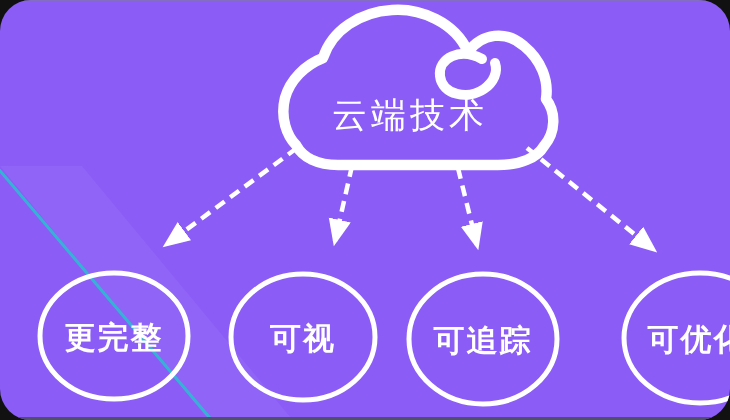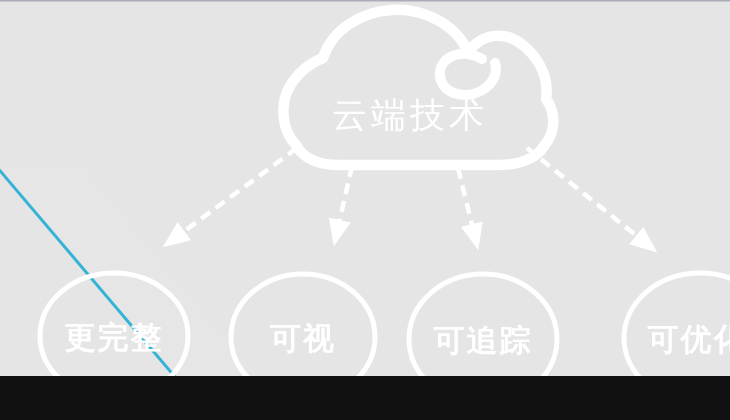--- a/index.html
+++ b/index.html
@@ -1,21 +1,22 @@
 <!DOCTYPE html>
 <html><head>
 <meta charset="utf-8">
 <style>
   html,body{margin:0;padding:0;background:#111;}
   .stage{
     position:relative;
-    width:730px;height:376px;
+    width:730px;height:420px;
     overflow:hidden;
-    background:#e5e5e5;
+    background:#8b5cf6;
     font-family:"Liberation Sans", sans-serif;
+    border-radius:31px;
   }
   .stage svg{position:absolute;inset:0;display:block;}
   .cloud-label{
     font-size:35px;
     letter-spacing:4px;
     font-weight:500;
     fill:#ffffff;
   }
   .node-label{
     font-size:31px;

